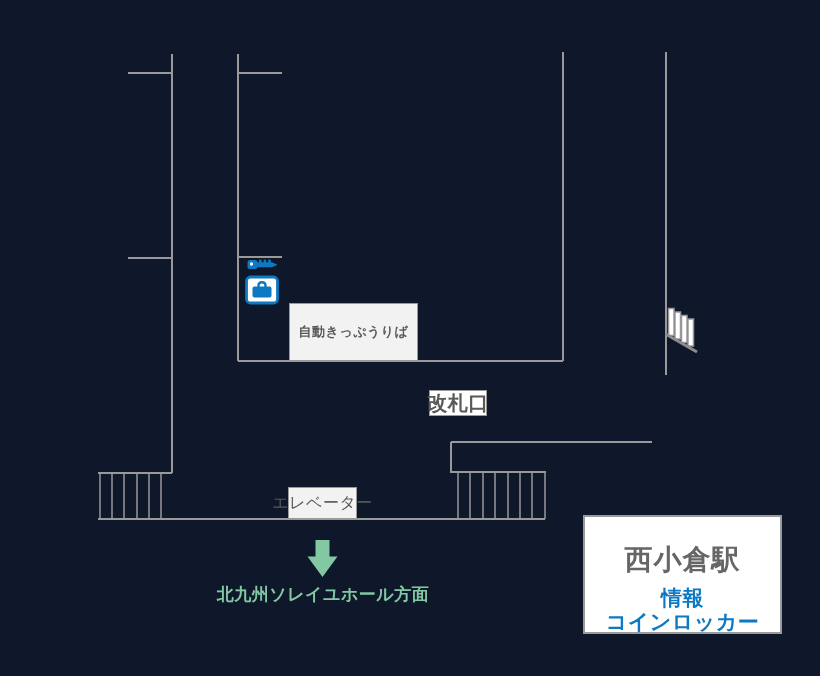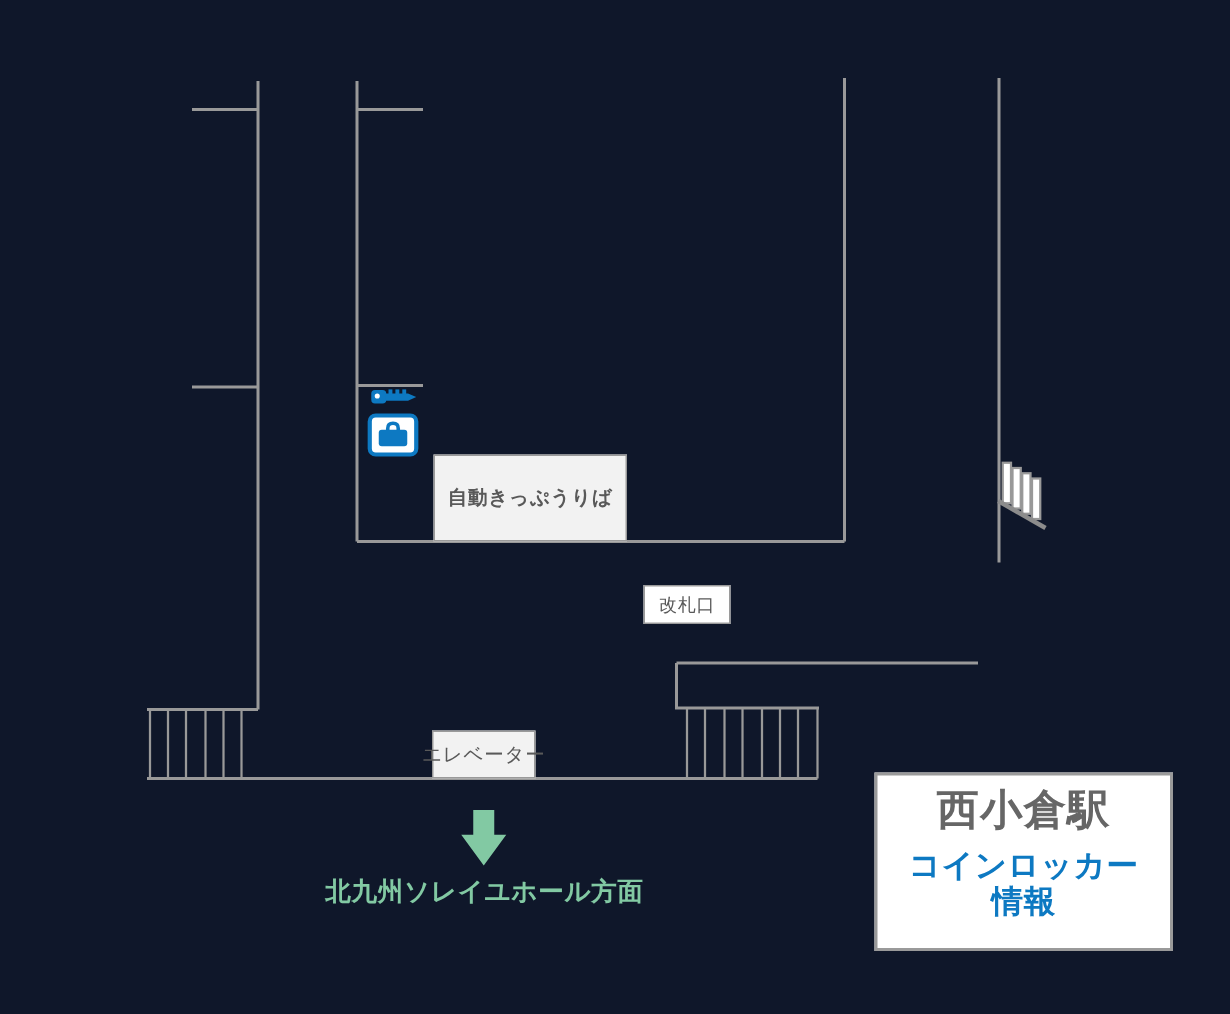--- a/index.html
+++ b/index.html
@@ -19,23 +19,23 @@
     border: 1.5px solid #9a9a9a;
     display: flex;
     align-items: center;
     justify-content: center;
     color: #595959;
     letter-spacing: 0.5px;
     white-space: nowrap;
   }
   .box-ticket-machines { left: 289px; top: 303px; width: 129px; height: 58px; font-size: 13px; font-weight: bold; }
   .box-ticket-office   { left: 435px; top: 304px; width: 87px;  height: 57px; font-size: 13px; font-weight: bold; }
-  .box-gate            { left: 429px; top: 390px; width: 58px;  height: 26px; font-size: 12px; background: #ffffff; font-weight: normal; justify-content: center; }
+  .box-gate            { left: 429px; top: 390px; width: 58px;  height: 26px; font-size: 20px; background: #ffffff; font-weight: bold; justify-content: center; }
   .box-toilet          { left: 652px; top: 375px; width: 66px;  height: 68px; font-size: 14px; }
-  .box-elevator        { left: 288px; top: 487px; width: 69px;  height: 32px; font-size: 13px; align-items: center; }
+  .box-elevator        { left: 288px; top: 487px; width: 69px;  height: 32px; font-size: 16px; align-items: center; }
   .direction-label {
     position: absolute;
     left: 192px; top: 583px; width: 262px;
     text-align: center;
     font-size: 17px;
     font-weight: bold;
     color: #82c9a3;
     letter-spacing: 0.5px;
   }
   .info-box {
@@ -43,21 +43,21 @@
     left: 583px; top: 515px; width: 199px; height: 119px;
     box-sizing: border-box;
     background: #ffffff;
     border: 2px solid #9a9a9a;
     display: flex;
     flex-direction: column;
     align-items: center;
     text-align: center;
   }
   .info-station {
-    margin-top: 4px;
+    margin-top: 24px;
     font-size: 28px;
     font-weight: bold;
     color: #666666;
     letter-spacing: 1px;
   }
   .info-locker {
     margin-top: 7px;
     font-size: 21px;
     font-weight: bold;
     color: #0d79c2;
@@ -155,18 +155,18 @@
 
   <div class="map-box box-elevator">
     <span>エレベーター</span>
   </div>
 
   <div class="direction-label">北九州ソレイユホール方面</div>
 
   <div class="info-box">
     <div class="info-station">西小倉駅</div>
     <div class="info-locker">
+      <div>情報</div>
       <div>コインロッカー</div>
-      <div>情報</div>
     </div>
   </div>
 
 </div>
 
 </body></html>

